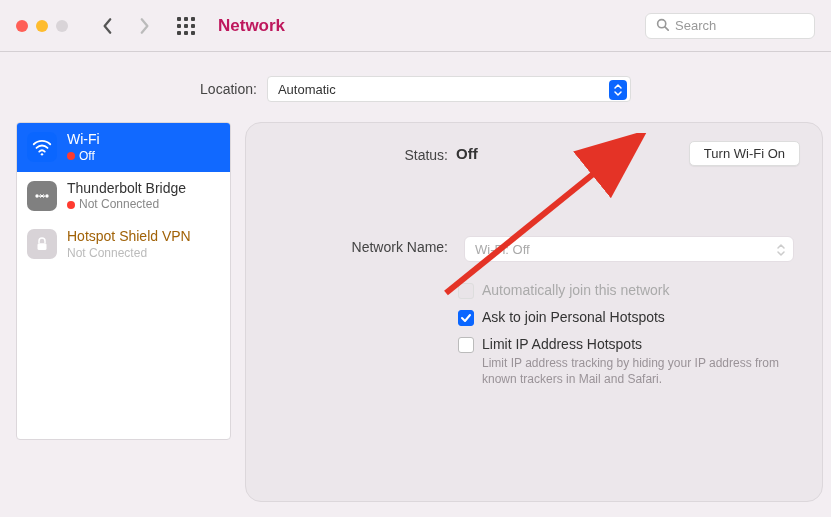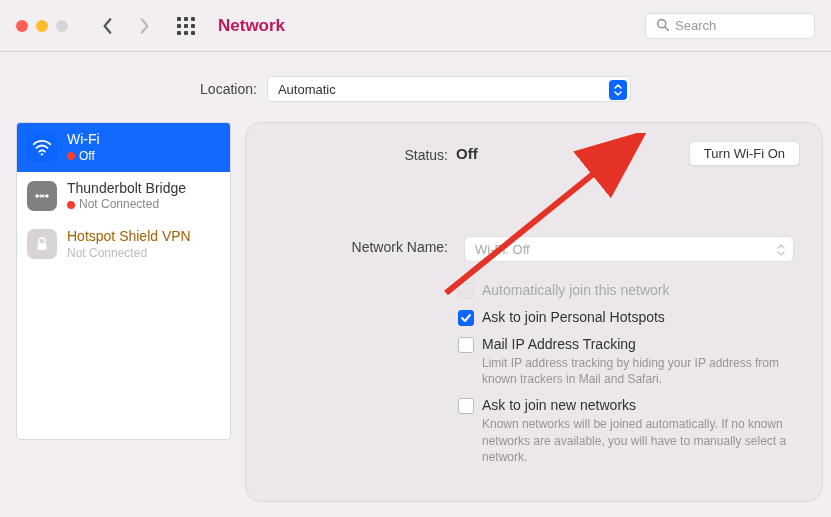--- a/index.html
+++ b/index.html
@@ -275,29 +275,22 @@
               <path d="M2 6 L5 9 L10 3" stroke="#fff" stroke-width="2" fill="none" stroke-linecap="round" stroke-linejoin="round"></path>
             </svg>
         </div>
         <div>
           <div class="check-label">Ask to join Personal Hotspots</div>
         </div>
       </div>
       <div class="check-row">
         <div class="checkbox"></div>
         <div>
-          <div class="check-label">Mail IP Address Tracking</div>
+          <div class="check-label">Limit IP Address Hotspots</div>
           <div class="check-desc">Limit IP address tracking by hiding your IP address from known trackers in Mail and Safari.</div>
-        </div>
-      </div>
-      <div class="check-row">
-        <div class="checkbox"></div>
-        <div>
-          <div class="check-label">Ask to join new networks</div>
-          <div class="check-desc">Known networks will be joined automatically. If no known networks are available, you will have to manually select a network.</div>
         </div>
       </div>
     </div>
 
     <svg class="arrow-annot" width="260" height="170" viewBox="0 0 260 170">
       <defs>
         <marker id="arrowhead" markerWidth="12" markerHeight="12" refX="9" refY="5" orient="auto">
           <path d="M0 0 L12 5 L0 10 Z" fill="#e43326"></path>
         </marker>
       </defs>

